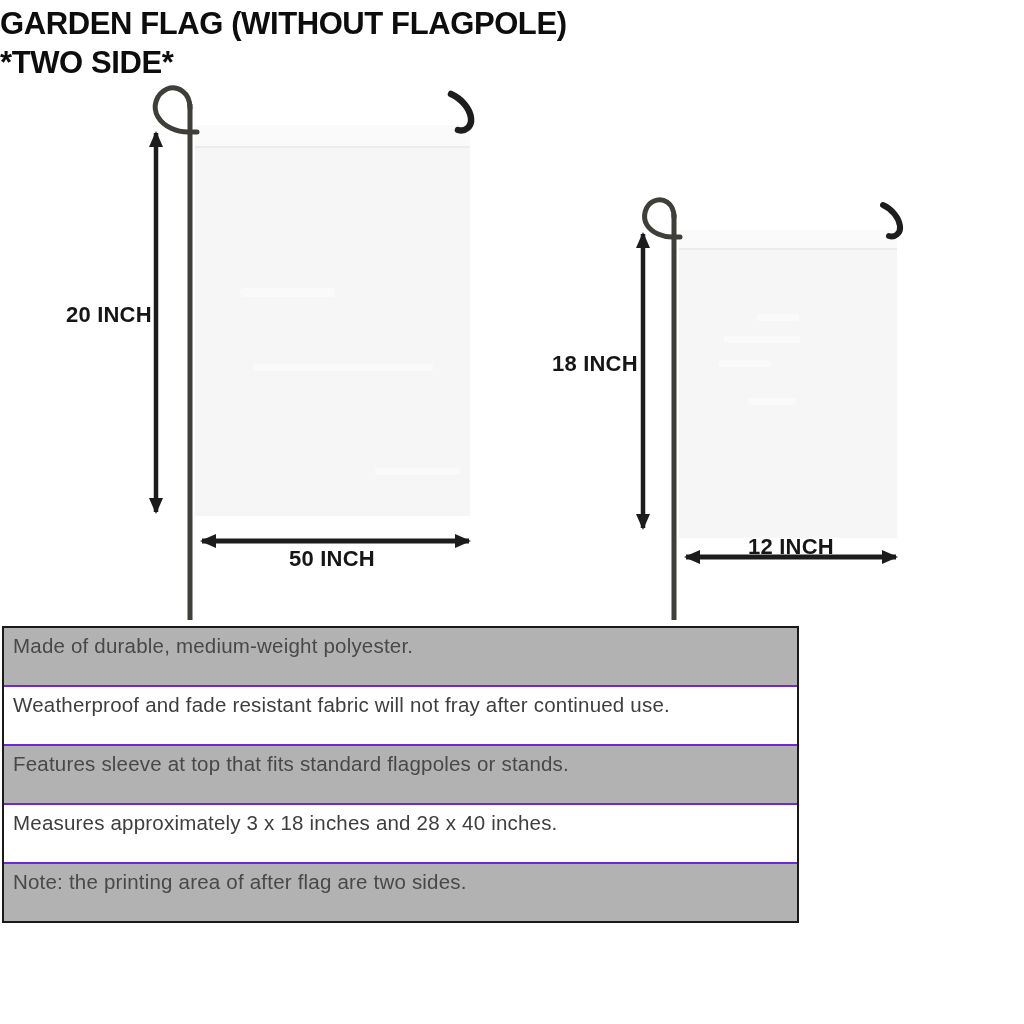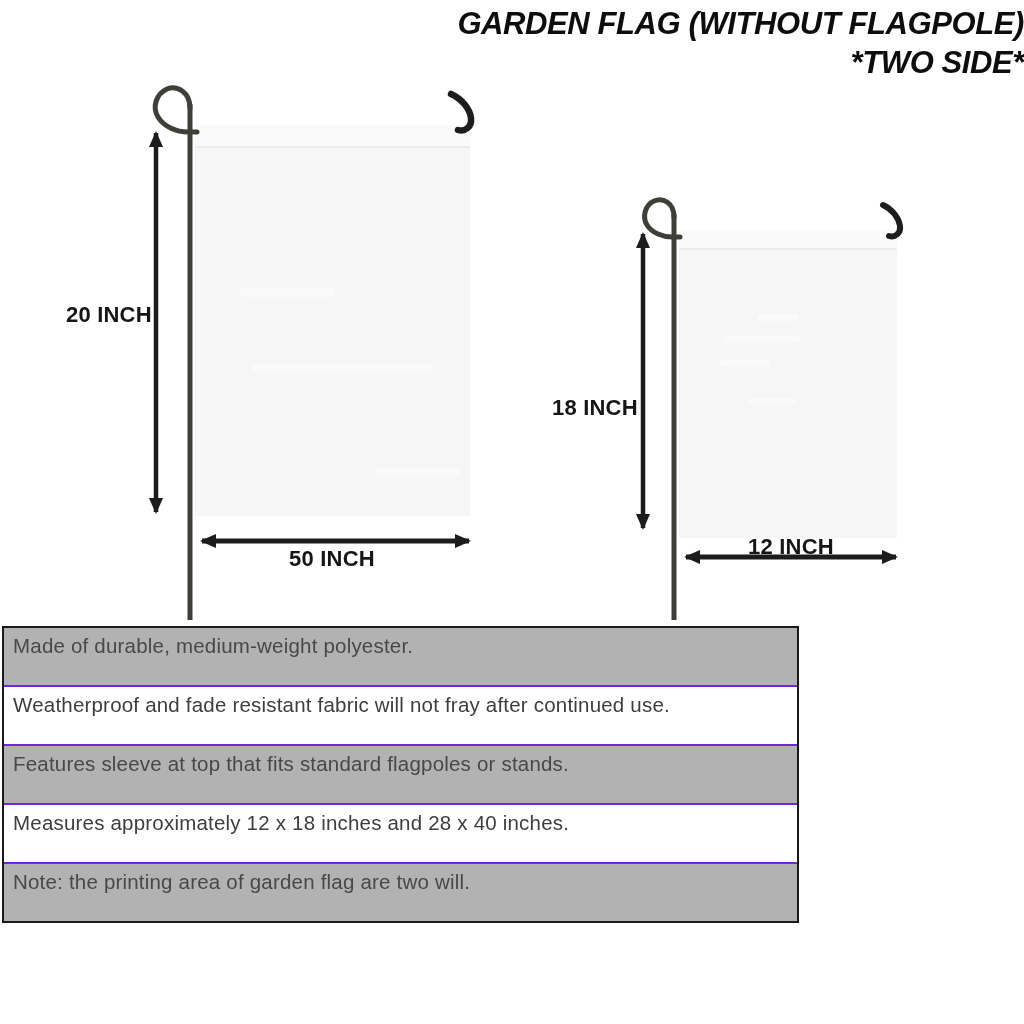--- a/index.html
+++ b/index.html
@@ -1,20 +1,20 @@
 <!DOCTYPE html>
 <html><head>
 <meta charset="utf-8">
 <style>
   html,body{margin:0;padding:0;}
   body{
     width:1024px;height:1024px;position:relative;background:#ffffff;
     font-family:"Liberation Sans", sans-serif;overflow:hidden;
   }
-  .titles{position:absolute;top:4px;left:0;width:1024px;text-align:right;color:#0d0d0d;font-style:italic;}
+  .titles{position:absolute;top:4px;left:0;width:1024px;text-align:left;color:#0d0d0d;}
   .title-line{font-weight:bold;font-size:31px;line-height:39px;letter-spacing:-0.4px;}
   .diagram-svg{position:absolute;top:0;left:0;}
   .dim-label{
     position:absolute;font-weight:bold;font-size:22px;color:#161616;
     letter-spacing:0.2px;white-space:nowrap;
   }
   .dim-label.centered{width:120px;text-align:center;}
   .spec-table{
     position:absolute;left:2px;top:626px;width:793px;
     border:2px solid #1a1a1a;background:#ffffff;
@@ -71,22 +71,22 @@
     <line x1="674" y1="214" x2="674" y2="620" stroke="#3f3e39" stroke-width="5"></line>
     <path d="M674,217 C674,203 663,197 654,201 C645,205 642,217 647,225 C652,233 663,237 672,237 L680,237" fill="none" stroke="#3f3e39" stroke-width="5" stroke-linecap="round"></path>
     <path d="M883,205 C892,209 899,218 900,226 C901,233 895,238 889,236" fill="none" stroke="#1d1d1d" stroke-width="6" stroke-linecap="round"></path>
     <line x1="643" y1="234" x2="643" y2="528" stroke="#1c1c1c" stroke-width="4.5" marker-start="url(#ah)" marker-end="url(#ah)"></line>
     <line x1="686" y1="557" x2="896" y2="557" stroke="#1c1c1c" stroke-width="5" marker-start="url(#ah)" marker-end="url(#ah)"></line>
   </g>
 </svg>
 
 <div class="dim-label" style="left:66px;top:302px;">20 INCH</div>
 <div class="dim-label centered" style="left:272px;top:546px;">50 INCH</div>
-<div class="dim-label" style="left:552px;top:351px;margin-top:44px;">18 INCH</div>
+<div class="dim-label" style="left:552px;top:351px;">18 INCH</div>
 <div class="dim-label centered" style="left:731px;top:534px;">12 INCH</div>
 
 <div class="spec-table">
   <div class="spec-row shaded">Made of durable, medium-weight polyester.</div>
   <div class="spec-row plain">Weatherproof and fade resistant fabric will not fray after continued use.</div>
   <div class="spec-row shaded">Features sleeve at top that fits standard flagpoles or stands.</div>
-  <div class="spec-row plain">Measures approximately 12 x 18 inches and 28 x 40 inches.</div>
-  <div class="spec-row shaded">Note: the printing area of garden flag are two will.</div>
+  <div class="spec-row plain">Measures approximately 3 x 18 inches and 28 x 40 inches.</div>
+  <div class="spec-row shaded">Note: the printing area of after flag are two sides.</div>
 </div>
 
 </body></html>

